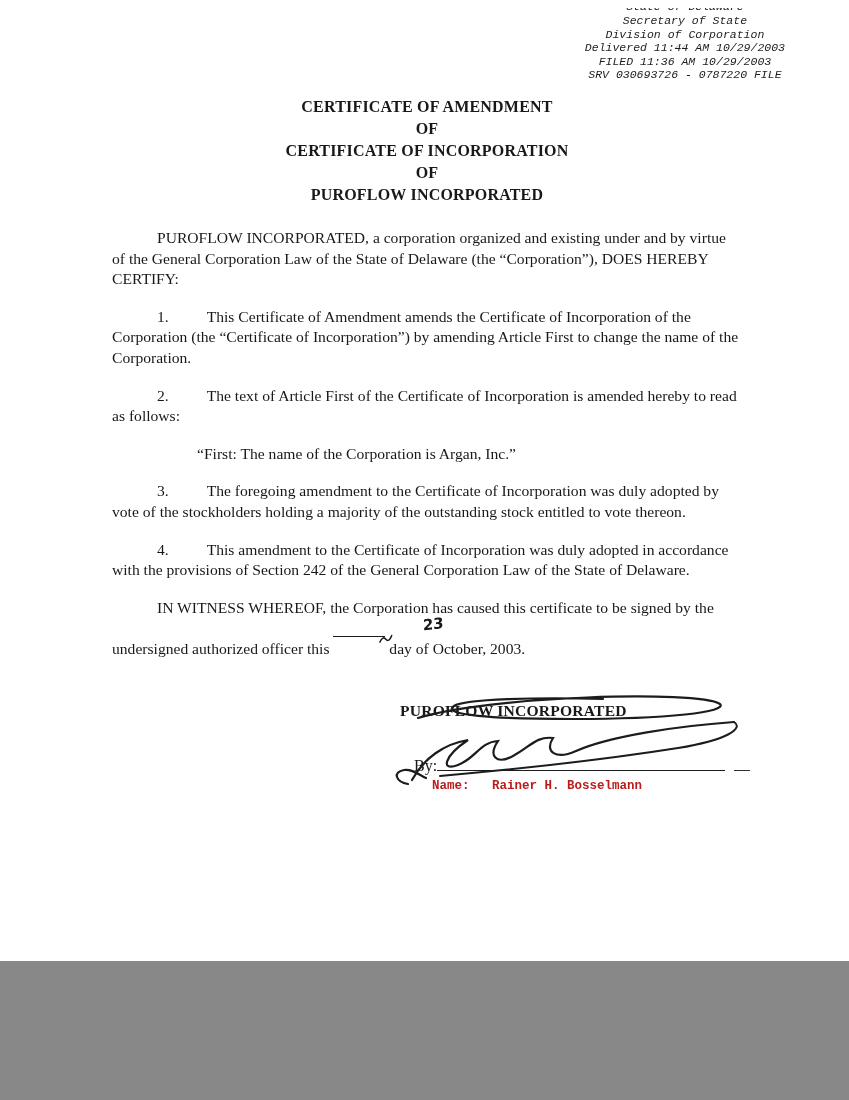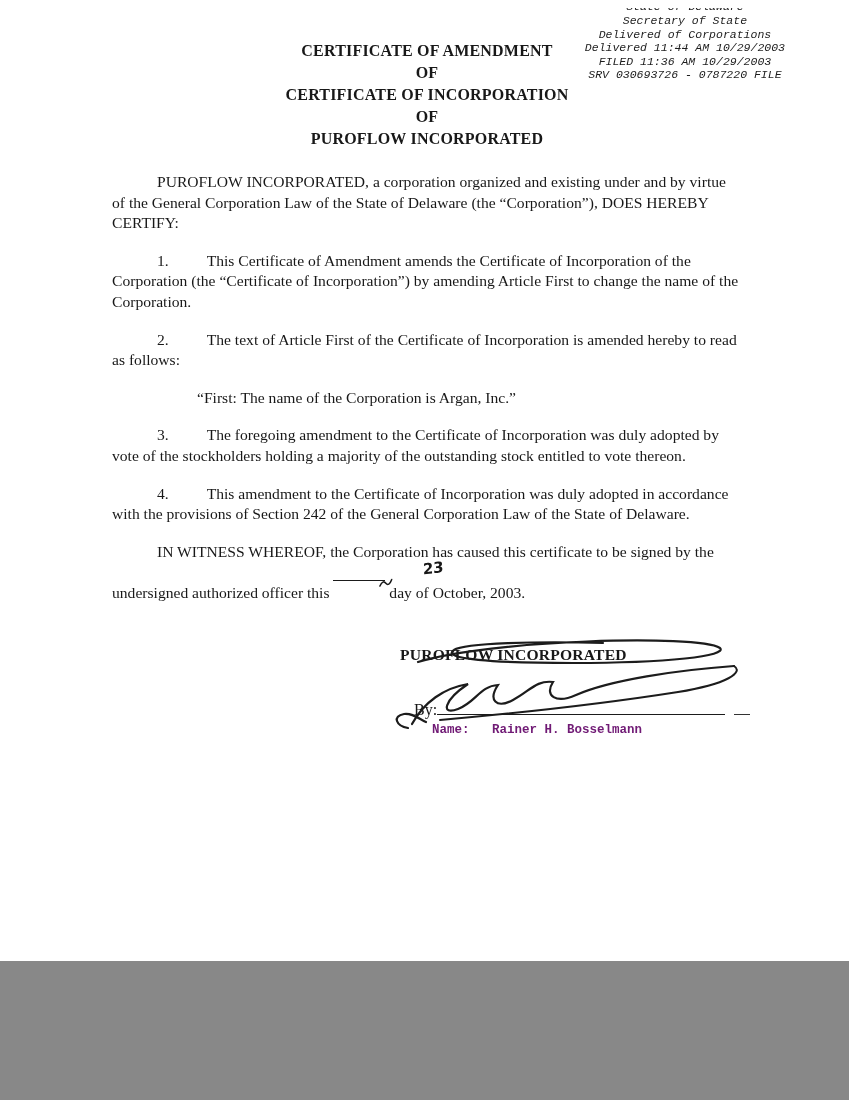--- a/index.html
+++ b/index.html
@@ -7,21 +7,21 @@
     position:relative;
     width:849px; height:961px;
     margin:0 auto;
     background:#ffffff;
     font-family:"Liberation Serif", serif;
     color:#181818;
     overflow:hidden;
   }
   .content {
     position:relative;
-    padding:40px 107px 0 112px; 
+    padding:96px 107px 0 112px; 
     width:630px;
   }
   
   .stamp {
     position:absolute;
     top:8px; right:64px;
     font-family:"Liberation Mono", monospace;
     font-style:italic;
     font-size:11.5px;
     line-height:13.5px;
@@ -104,36 +104,36 @@
     border-bottom:1.4px solid #333;
     margin-left:9px;
   }
   .typed {
     margin-left:32px;
     margin-top:4px;
     font-family:"Liberation Mono", monospace;
     font-size:12.5px;
     line-height:15px;
     font-weight:bold;
-    color:#701a75;
+    color:#b91c1c;
     white-space:pre;
   }
   .typed .lbl { display:inline-block; width:60px; }
 </style>
 </head>
 <body>
 
 <div class="page">
 
   <div class="stamp">
     <div class="stamp-clip">
         <span>State of Delaware</span>
       </div>
     <div class="stamp-line">Secretary of State</div>
-    <div class="stamp-line">Delivered of Corporations</div>
+    <div class="stamp-line">Division of Corporation</div>
     <div class="stamp-line">Delivered 11:44 AM 10/29/2003</div>
     <div class="stamp-line">FILED 11:36 AM 10/29/2003</div>
     <div class="stamp-line">SRV 030693726 - 0787220 FILE</div>
   </div>
 
   <div class="content">
 
     <div class="title">
       <div>CERTIFICATE OF AMENDMENT</div>
       <div>OF</div>

